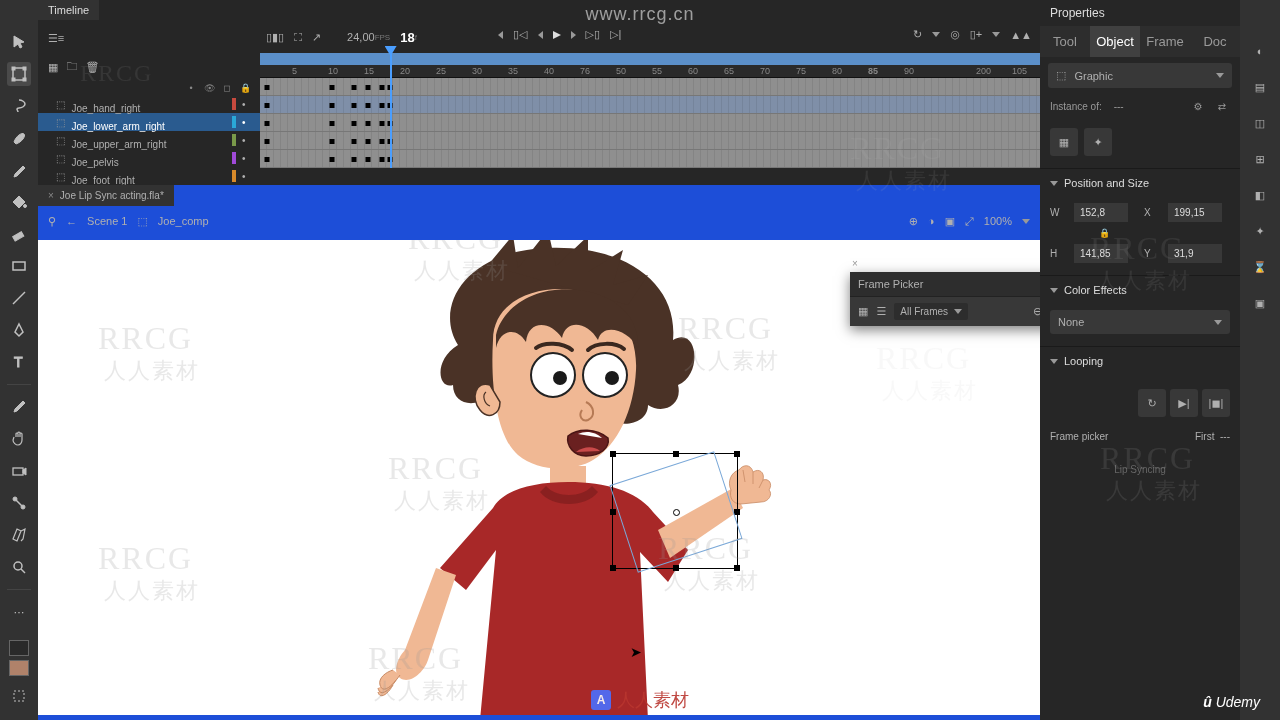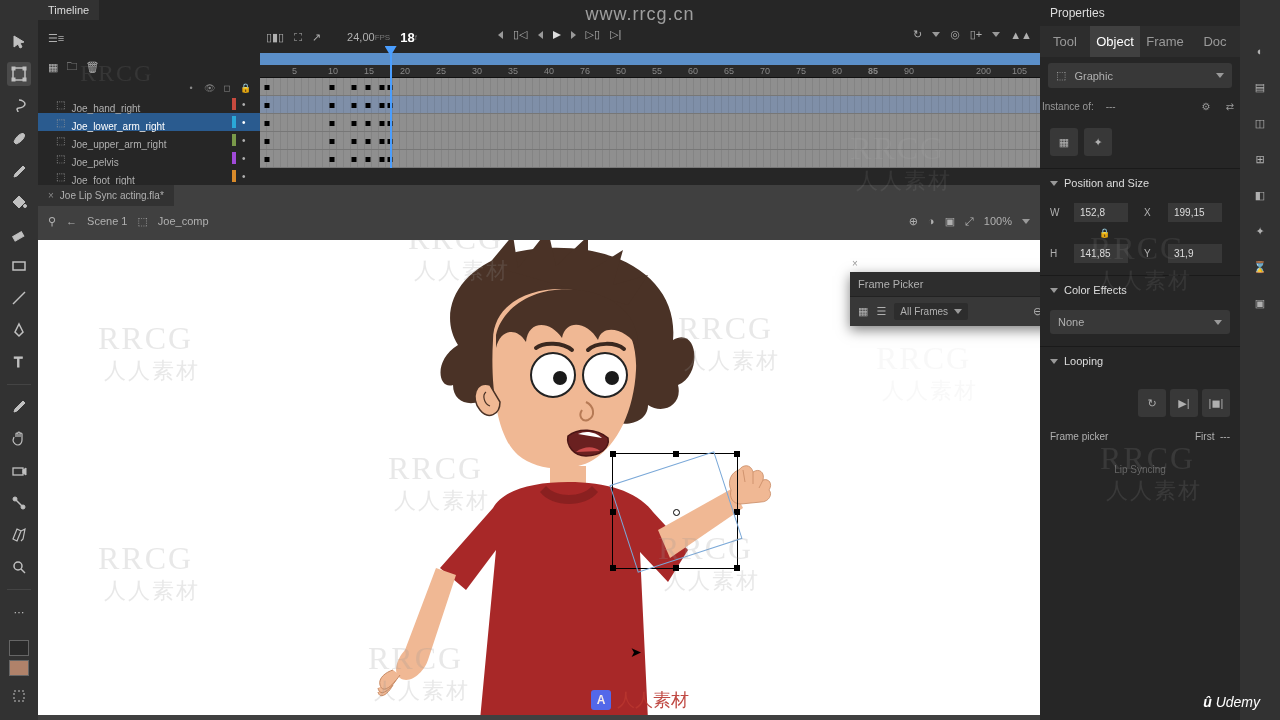--- a/index.html
+++ b/index.html
@@ -20,21 +20,21 @@
 
 
 .properties { position: absolute; right: 40px; top: 0; width: 200px; height: 720px; background: #262626; }
 .properties .header { padding: 6px 10px; font-size: 12px; color: #ddd; }
 .prop-tabs { display: flex; background: #2d2d2d; }
 .prop-tab { flex: 1; text-align: center; padding: 8px 4px; font-size: 13px; color: #999; cursor: pointer; }
 .prop-tab.active { background: #404040; color: #fff; }
 .prop-section { border-top: 1px solid #1a1a1a; }
 .prop-head { padding: 8px 10px; display: flex; align-items: center; gap: 6px; color: #ddd; cursor: pointer; }
 .prop-body { padding: 6px 10px 12px; }
-.instance-row { display: flex; align-items: center; gap: 12px; padding: 4px 2px 10px; color: #999; font-size: 10px; }
+.instance-row { display: flex; align-items: center; gap: 12px; padding: 4px 10px 10px; color: #999; font-size: 10px; }
 .graphic-select { margin: 6px 8px; background: #383838; border-radius: 3px; padding: 6px 8px; display: flex; align-items: center; gap: 8px; justify-content: space-between;}
 .icon-btn-row { display: flex; gap: 6px; padding: 4px 10px 12px; }
 .icon-btn { width: 28px; height: 28px; background: #383838; border-radius: 3px; display: flex; align-items: center; justify-content: center; cursor: pointer; }
 .ps-grid { display: grid; grid-template-columns: 16px 1fr 16px 1fr; gap: 6px 8px; align-items: center; font-size: 10px; }
 .ps-grid input { background: #383838; border: none; color: #ddd; width: 54px; padding: 4px 6px; font-size: 10px; }
 .none-select { background: #383838; border-radius: 3px; padding: 6px 8px; display: flex; justify-content: space-between; align-items: center; }
 .loop-icons { display: flex; gap: 4px; justify-content: flex-end; margin: 8px 0; }
 .frame-picker-row { display: flex; justify-content: space-between; align-items: center; font-size: 10px; padding: 6px 0; }
 .lip-sync-btn { text-align: center; padding: 8px; color: #666; font-size: 10px; margin-top: 8px; }
 .link-icon { text-align: center; color: #777; font-size: 9px; }
@@ -64,21 +64,21 @@
 .blue-span { position: absolute; left: 0; right: 0; top: -1px; height: 12px; background: #5b8fc9; }
 .kf { position: absolute; width: 5px; height: 5px; background: #000; top: 7px; transform: translateX(-50%); }
 .playhead { position: absolute; top: 0; width: 2px; height: 114px; background: #4a9eff; }
 .playhead::before { content: ''; position: absolute; top: -8px; left: -5px; width: 12px; height: 10px; background: #4a9eff; clip-path: polygon(0 0, 100% 0, 50% 100%); }
 .timeline-status { position: absolute; left: 222px; right: 0; top: 22px; height: 30px; display: flex; align-items: center; gap: 10px; padding: 0 6px; }
 .playback { position: absolute; left: 460px; top: 28px; display: flex; gap: 10px; align-items: center; }
 .tl-right-icons { position: absolute; right: 8px; top: 28px; display: flex; gap: 10px; align-items: center; }
 .fps-lbl { font-size: 8px; color: #777; margin-left: -10px; }
 
 
-.canvas-wrap { position: absolute; left: 38px; top: 185px; right: 240px; bottom: 0; background: #404040; }
+.canvas-wrap { position: absolute; left: 38px; top: 185px; right: 240px; bottom: 0; background: #1d4ed8; }
 .file-tab { display: inline-block; padding: 5px 10px; font-size: 10px; background: #323232; }
 .scene-bar { height: 30px; display: flex; align-items: center; padding: 0 10px; gap: 10px; }
 .scene-bar .crumbs { display: flex; gap: 10px; align-items: center; }
 .scene-bar .zoom { margin-left: auto; display: flex; align-items: center; gap: 10px; }
 .stage { margin: 4px 0 0 0; background: #fff; height: calc(100% - 60px); position: relative; overflow: hidden; }
 
 
 .character { position: absolute; left: 300px; top: -10px; width: 480px; }
 .sel-box { position: absolute; border: 1px solid #000; }
 .sel-handle { position: absolute; width: 6px; height: 6px; background: #000; }

